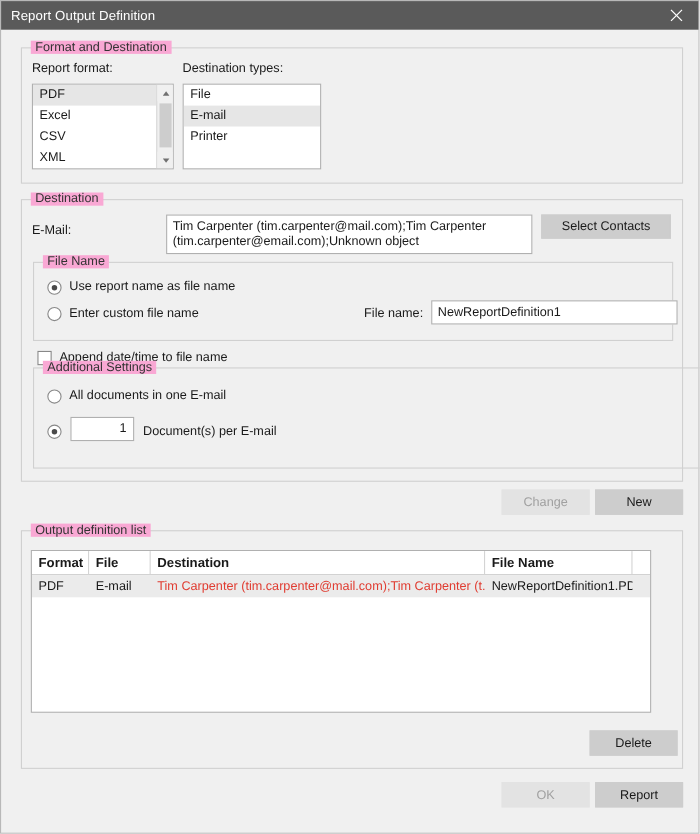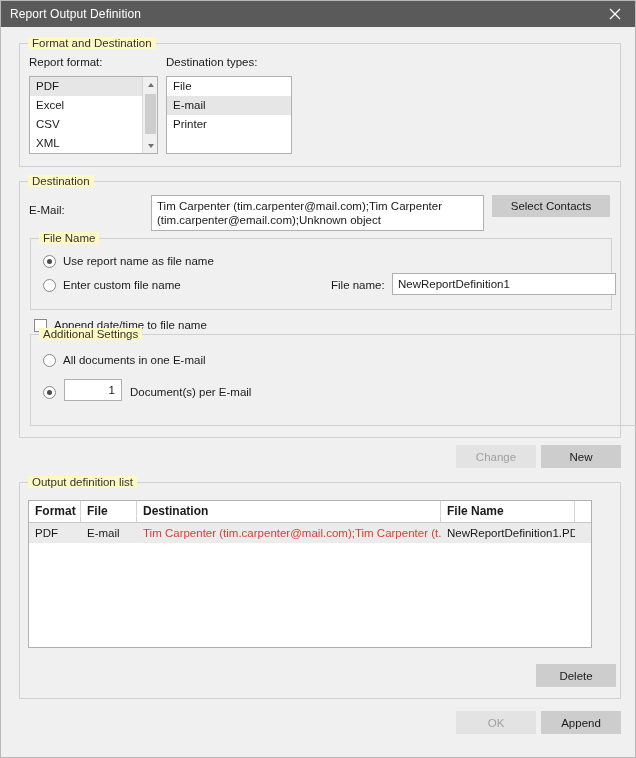--- a/index.html
+++ b/index.html
@@ -54,21 +54,21 @@
   
   .group {
     position: absolute;
     border: 1px solid #d0d0d0;
     background: transparent;
   }
   .group > .group-title {
     position: absolute;
     top: -7px;
     left: 8px;
-    background: #fef9c3;
+    background: #f9a8d4;
     padding: 0 4px;
     font-size: 11.5px;
     color: #333;
   }
 
   
   #grp-format {
     left: 18px; top: 42px; width: 600px; height: 122px;
   }
   .lbl {
@@ -351,15 +351,15 @@
         <div class="td c3 red">Tim Carpenter (tim.carpenter@mail.com);Tim Carpenter (t...</div>
         <div class="td c4">NewReportDefinition1.PDF</div>
         <div class="td c5"></div>
       </div>
     </div>
 
     <div class="btn" style="left:516px; top:181px; width:80px; height:23px;">Delete</div>
   </div>
 
   <div class="btn footer-btn disabled" style="left:455px; top:710px;">OK</div>
-  <div class="btn footer-btn" style="left:540px; top:710px;">Append</div>
+  <div class="btn footer-btn" style="left:540px; top:710px;">Report</div>
 
 </div>
 
 </body></html>

